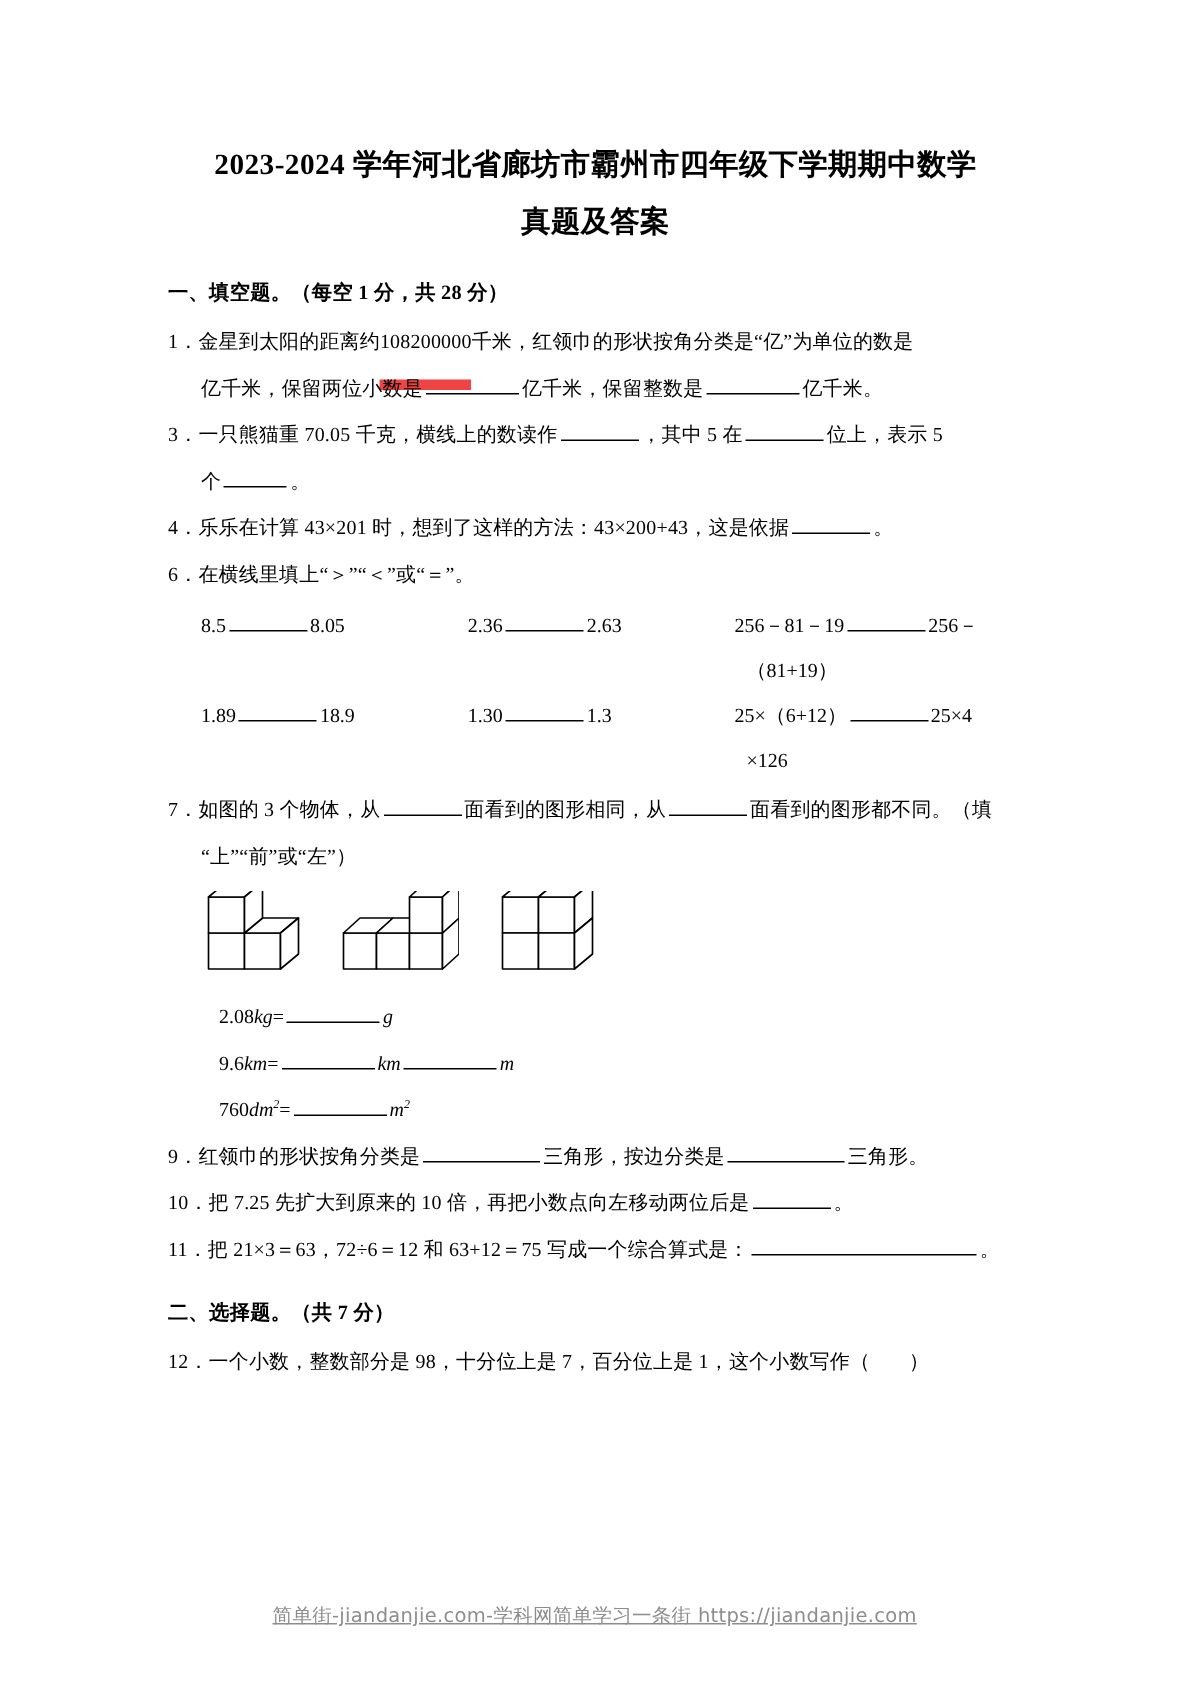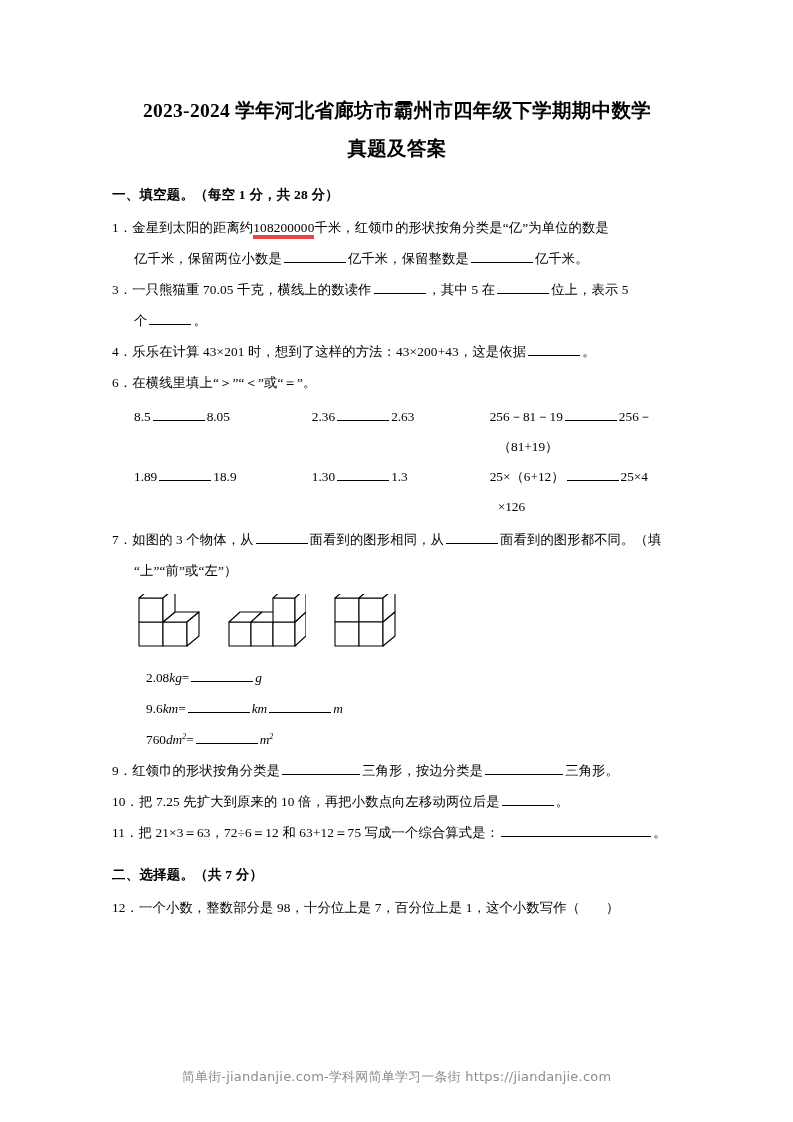--- a/index.html
+++ b/index.html
@@ -73,22 +73,22 @@
     margin: 0 2px;
     height: 14px;
   }
   .b-xs { width: 42px; }
   .b-sm { width: 52px; }
   .b-md { width: 62px; }
   .b-lg { width: 78px; }
   .b-xl { width: 112px; }
   .b-xxl { width: 150px; }
   .u-num {
-    border-bottom: 4px solid #ef4444;
-    padding-bottom: 0px;
+    border-bottom: 7px solid #ef4444;
+    padding-bottom: 18px;
   }
   .ital {
     font-style: italic;
     font-family: "Liberation Serif", serif;
   }
   sup.sq {
     font-size: 8px;
     vertical-align: super;
     line-height: 0;
   }
@@ -135,20 +135,21 @@
   .footer {
     position: absolute;
     left: 0;
     top: 1068px;
     width: 793px;
     text-align: center;
     font-size: 13px;
     color: #8d8d8d;
     font-family: "DejaVu Sans", "Liberation Sans", sans-serif;
     letter-spacing: 0.2px;
+    text-decoration: underline;
   }
 </style>
 </head>
 <body>
 
 <div class="page">
   <div class="content">
 
     <h1 class="doc-title">
       <span class="line">2023-2024 学年河北省廊坊市霸州市四年级下学期期中数学</span>

